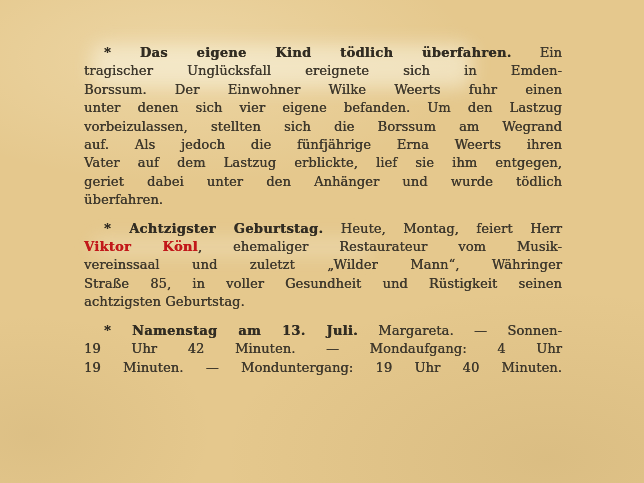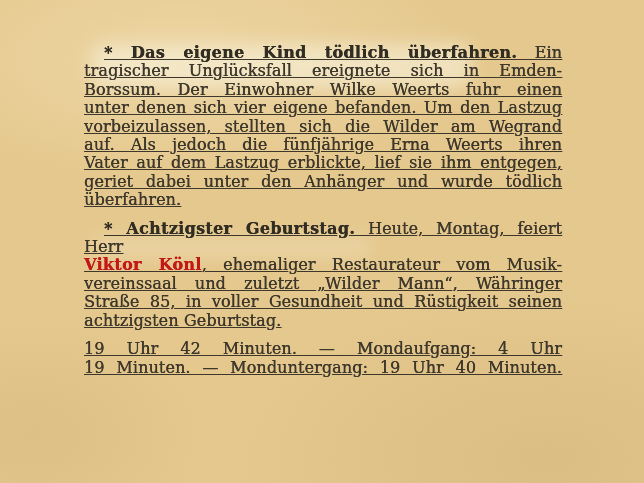--- a/index.html
+++ b/index.html
@@ -24,25 +24,24 @@
     filter: blur(9px);
     border-radius: 12px;
     pointer-events: none;
   }
   .patch-headline { left: 92px; top: 44px; width: 380px; height: 44px; }
   .patch-birthday { left: 92px; top: 238px; width: 280px; height: 18px; background: rgba(250,245,228,0.30); }
   .column {
     position: absolute;
     left: 84px; top: 44px; width: 478px;
     color: #3e382c;
-    font-size: 16px;
+    font-size: 13px;
     line-height: 18.4px;
     text-shadow: 0.3px 0 0 currentColor;
     letter-spacing: 0.1px;
-    text-decoration: underline;
   }
   .article + .article { margin-top: 10px; }
   .line { min-height: 18.4px; white-space: nowrap; }
   .line.j { white-space: normal; text-align: justify; text-align-last: justify; }
   .line.ind { text-indent: 20px; }
   .seg-plain { color: #3e382c; }
   .seg-headline {
     font-weight: bold;
     color: #322d23;
     letter-spacing: 0.3px;
@@ -59,31 +58,32 @@
 
 <div class="paper">
   <div class="scan-patch patch-headline"></div>
   <div class="scan-patch patch-birthday"></div>
   <div class="column">
       <div class="article">
         <div class="line j ind"><span class="seg-headline">* </span><span class="seg-headline">Das eigene Kind tödlich überfahren.</span><span class="seg-plain"> Ein</span></div>
         <div class="line j"><span class="seg-plain">tragischer Unglücksfall ereignete sich in Emden-</span></div>
         <div class="line j"><span class="seg-plain">Borssum. Der Einwohner Wilke Weerts fuhr einen</span></div>
         <div class="line j"><span class="seg-plain">unter denen sich vier eigene befanden. Um den Lastzug</span></div>
-        <div class="line j"><span class="seg-plain">vorbeizulassen, stellten sich die Wilder am Wegrand</span></div>
+        <div class="line j"><span class="seg-plain">vorbeizulassen, stellten sich die Borssum am Wegrand</span></div>
         <div class="line j"><span class="seg-plain">auf. Als jedoch die fünfjährige Erna Weerts ihren</span></div>
         <div class="line j"><span class="seg-plain">Vater auf dem Lastzug erblickte, lief sie ihm entgegen,</span></div>
         <div class="line j"><span class="seg-plain">geriet dabei unter den Anhänger und wurde tödlich</span></div>
         <div class="line"><span class="seg-plain">überfahren.</span></div>
       </div>
       <div class="article">
         <div class="line j ind"><span class="seg-headline">* </span><span class="seg-headline">Achtzigster Geburtstag.</span><span class="seg-plain"> Heute, Montag, feiert Herr</span></div>
         <div class="line j"><span class="seg-red">Viktor Könl</span><span class="seg-plain">, ehemaliger Restaurateur vom Musik-</span></div>
         <div class="line j"><span class="seg-plain">vereinssaal und zuletzt „Wilder Mann“, Währinger</span></div>
         <div class="line j"><span class="seg-plain">Straße 85, in voller Gesundheit und Rüstigkeit seinen</span></div>
         <div class="line"><span class="seg-plain">achtzigsten Geburtstag.</span></div>
       </div>
       <div class="article">
+        <div class="line j ind"><span class="seg-headline">* </span><span class="seg-headline">Namenstag am 13. Juli.</span><span class="seg-plain"> Margareta. — Sonnen-</span></div>
         <div class="line j"><span class="seg-plain">19 Uhr 42 Minuten. — Mondaufgang: 4 Uhr</span></div>
         <div class="line j"><span class="seg-plain">19 Minuten. — Monduntergang: 19 Uhr 40 Minuten.</span></div>
       </div>
     </div>
 </div>
 
 </body></html>

